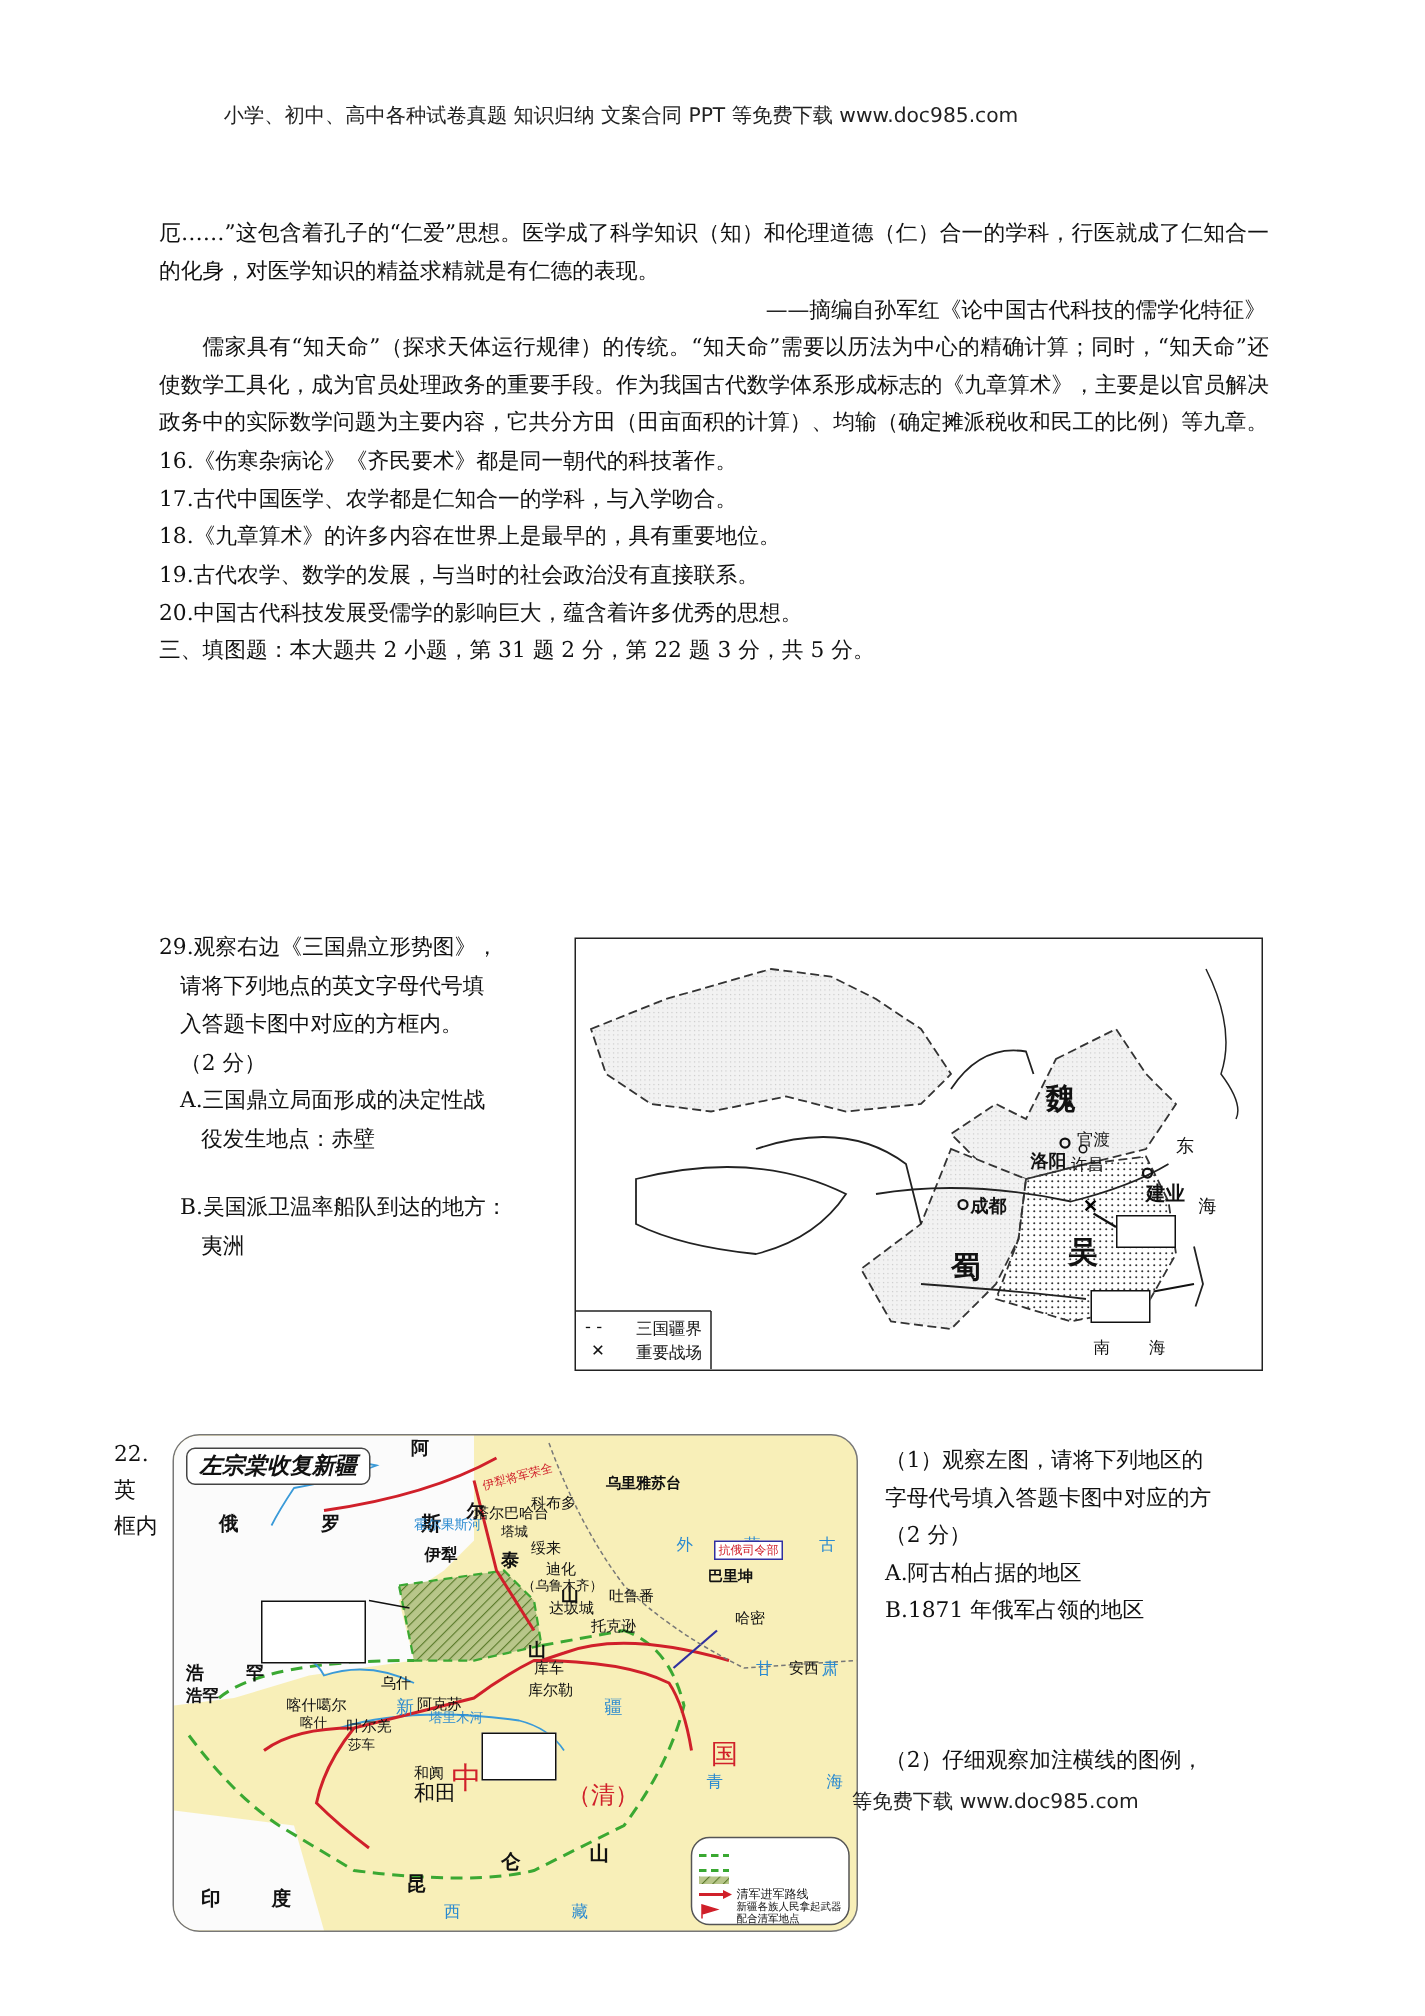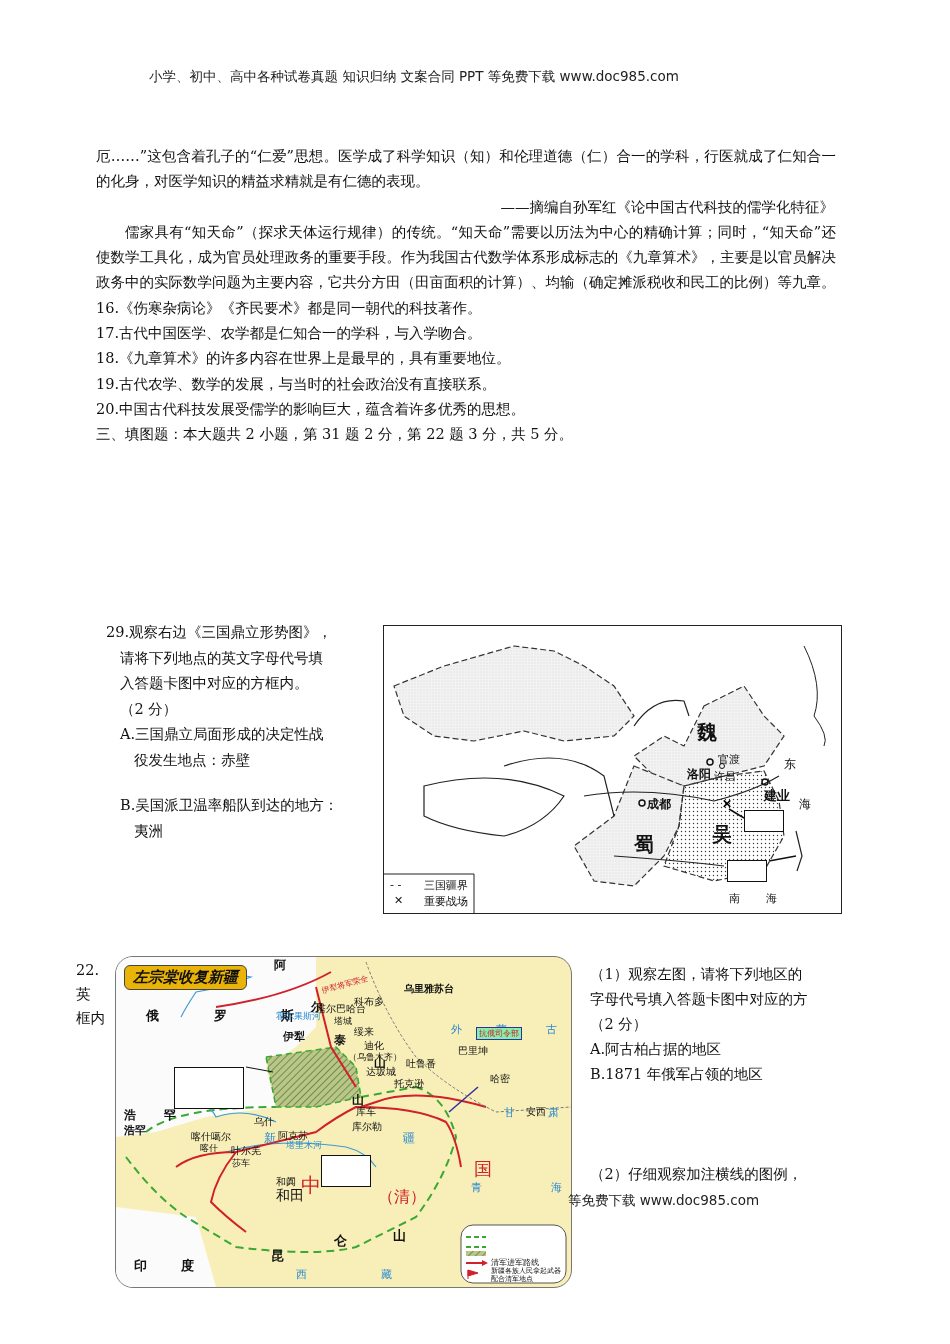--- a/index.html
+++ b/index.html
@@ -1,21 +1,21 @@
 <!DOCTYPE html>
 <html><head>
 <meta charset="utf-8">
 <style>
   html,body{margin:0;padding:0;background:#fff;}
   body{width:950px;height:1344px;position:relative;overflow:hidden;
        font-family:"DejaVu Serif","Liberation Serif",serif;color:#111;}
   .hdr{position:absolute;top:68px;left:0;width:828px;text-align:center;
        font-family:"DejaVu Sans","Liberation Sans",sans-serif;font-size:13.5px;color:#222;}
   .ftr{position:absolute;top:1192px;left:568px;font-family:"DejaVu Sans","Liberation Sans",sans-serif;font-size:13.5px;color:#222;white-space:nowrap;}
-  .body-text{position:absolute;left:96px;width:740px;font-size:14.5px;line-height:25.3px;}
+  .body-text{position:absolute;left:106px;width:740px;font-size:14.5px;line-height:25.3px;}
   .p{margin:0;text-align:justify;}
   .ind{text-indent:2em;}
   .src{text-align:right;padding-right:2px;}
   .q21{position:absolute;left:106px;top:620px;width:270px;font-size:14.5px;line-height:25.5px;}
   .q21 .l{margin:0;}
   .q21 .pad{padding-left:14px;}
   .q21 .pad2{padding-left:28px;}
   .map1{position:absolute;left:383px;top:625px;width:457px;height:287px;border:1.5px solid #222;background:#fff;overflow:hidden;}
   .map2{position:absolute;left:115px;top:956px;width:455px;height:330px;border:1.5px solid #777;border-radius:18px;
         background:#f8efb8;overflow:hidden;}
@@ -135,21 +135,21 @@
     <path d="M362,130 L333,155" stroke="#3030a0" stroke-width="1.5"></path>
     <path d="M250,5 Q270,60 300,100 Q330,130 380,155 L455,150" fill="none" stroke="#777" stroke-width="1" stroke-dasharray="3,2"></path>
     <rect x="345" y="268" width="105" height="58" rx="12" fill="#fff" stroke="#555"></rect>
     <path d="M350,280 L370,280 M350,290 L370,290" stroke="#3aa832" stroke-width="2" stroke-dasharray="5,3"></path>
     <rect x="350" y="294" width="20" height="5" fill="url(#hatch)"></rect>
     <path d="M350,306 L368,306" stroke="#d0202a" stroke-width="2"></path>
     <path d="M366,303 L372,306 L366,309 Z" fill="#d0202a"></path>
     <path d="M352,313 L352,322 M352,313 L362,316 L352,319 Z" fill="#d0202a" stroke="#d0202a"></path>
     <line x1="157" y1="115" x2="130" y2="110" stroke="#111" stroke-width="1"></line>
   </svg>
-  <div class="lbl" style="left:8px;top:8px;padding:2px 8px;border:1.5px solid #444;border-radius:6px;background:#eab308;font-size:15px;font-weight:bold;font-style:italic;">左宗棠收复新疆</div>
+  <div class="lbl" style="left:8px;top:8px;padding:2px 8px;border:1.5px solid #444;border-radius:6px;background:#ffffff;font-size:15px;font-weight:bold;font-style:italic;">左宗棠收复新疆</div>
   <span class="lbl" style="left:30px;top:50px;font-size:13px;font-weight:bold;">俄</span>
   <span class="lbl" style="left:98px;top:50px;font-size:13px;font-weight:bold;">罗</span>
   <span class="lbl" style="left:165px;top:50px;font-size:13px;font-weight:bold;">斯</span>
   <span class="lbl" style="left:335px;top:65px;font-size:11px;color:#2a8ad0;">外</span>
   <span class="lbl" style="left:380px;top:65px;font-size:11px;color:#2a8ad0;">蒙</span>
   <span class="lbl" style="left:430px;top:65px;font-size:11px;color:#2a8ad0;">古</span>
   <span class="lbl" style="left:185px;top:215px;font-size:20px;color:#d0202a;">中</span>
   <span class="lbl" style="left:358px;top:200px;font-size:18px;color:#d0202a;">国</span>
   <span class="lbl" style="left:262px;top:230px;font-size:16px;color:#d0202a;">（清）</span>
   <span class="lbl" style="left:18px;top:300px;font-size:13px;font-weight:bold;">印</span>
@@ -168,21 +168,21 @@
   <span class="lbl" style="left:238px;top:38px;font-size:10px;">科布多</span>
   <span class="lbl" style="left:200px;top:45px;font-size:10px;">塔尔巴哈台</span>
   <span class="lbl" style="left:218px;top:58px;font-size:9px;">塔城</span>
   <span class="lbl" style="left:167px;top:72px;font-size:11px;font-weight:bold;">伊犁</span>
   <span class="lbl" style="left:238px;top:68px;font-size:10px;">绥来</span>
   <span class="lbl" style="left:248px;top:82px;font-size:10px;">迪化</span>
   <span class="lbl" style="left:232px;top:94px;font-size:9px;">（乌鲁木齐）</span>
   <span class="lbl" style="left:250px;top:108px;font-size:10px;">达坂城</span>
   <span class="lbl" style="left:278px;top:120px;font-size:10px;">托克逊</span>
   <span class="lbl" style="left:290px;top:100px;font-size:10px;">吐鲁番</span>
-  <span class="lbl" style="left:342px;top:87px;font-size:10px;">巴里坤</span>
+  <span class="lbl" style="left:356px;top:87px;font-size:10px;font-weight:bold;">巴里坤</span>
   <span class="lbl" style="left:338px;top:115px;font-size:10px;padding-left:36px;">哈密</span>
   <span class="lbl" style="left:410px;top:148px;font-size:10px;">安西</span>
   <span class="lbl" style="left:240px;top:148px;font-size:10px;">库车</span>
   <span class="lbl" style="left:236px;top:163px;font-size:10px;">库尔勒</span>
   <span class="lbl" style="left:138px;top:158px;font-size:10px;">乌什</span>
   <span class="lbl" style="left:162px;top:172px;font-size:10px;">阿克苏</span>
   <span class="lbl" style="left:75px;top:173px;font-size:10px;">喀什噶尔</span>
   <span class="lbl" style="left:84px;top:185px;font-size:9px;">喀什</span>
   <span class="lbl" style="left:115px;top:187px;font-size:10px;">叶尔羌</span>
   <span class="lbl" style="left:116px;top:200px;font-size:9px;">莎车</span>
@@ -195,21 +195,21 @@
   <span class="lbl" style="left:258px;top:98px;font-size:12px;font-weight:bold;">山</span>
   <span class="lbl" style="left:90px;top:125px;font-size:13px;font-weight:bold;">天</span>
   <span class="lbl" style="left:236px;top:135px;font-size:12px;font-weight:bold;">山</span>
   <span class="lbl" style="left:155px;top:290px;font-size:13px;font-weight:bold;">昆</span>
   <span class="lbl" style="left:218px;top:275px;font-size:13px;font-weight:bold;">仑</span>
   <span class="lbl" style="left:277px;top:270px;font-size:13px;font-weight:bold;">山</span>
   
   <span class="lbl" style="left:160px;top:53px;font-size:9px;color:#2a8ad0;">霍尔果斯河</span>
   <span class="lbl" style="left:170px;top:182px;font-size:9px;color:#2a8ad0;">塔里木河</span>
   <span class="lbl" style="left:205px;top:22px;font-size:8px;color:#d0202a;transform:rotate(-15deg);">伊犁将军荣全</span>
-  <span class="lbl" style="left:360px;top:70px;font-size:8px;color:#d0202a;background:#86efac;border:1px solid #3030a0;padding:0 2px;">抗俄司令部</span>
+  <span class="lbl" style="left:360px;top:70px;font-size:8px;color:#d0202a;background:#ffffff;border:1px solid #3030a0;padding:0 2px;">抗俄司令部</span>
   
   <span class="lbl" style="left:375px;top:300px;font-size:8px;">清军进军路线</span>
   <span class="lbl" style="left:375px;top:310px;width:72px;white-space:normal;font-size:7px;line-height:8px;">新疆各族人民拿起武器配合清军地点</span>
   <div class="box" style="left:58px;top:110px;width:68px;height:40px;"></div>
   <div class="box" style="left:205px;top:198px;width:48px;height:30px;"></div>
 </div>
 
 <div class="q22r">
   <p>（1）观察左图，请将下列地区的</p>
   <p>字母代号填入答题卡图中对应的方</p>

